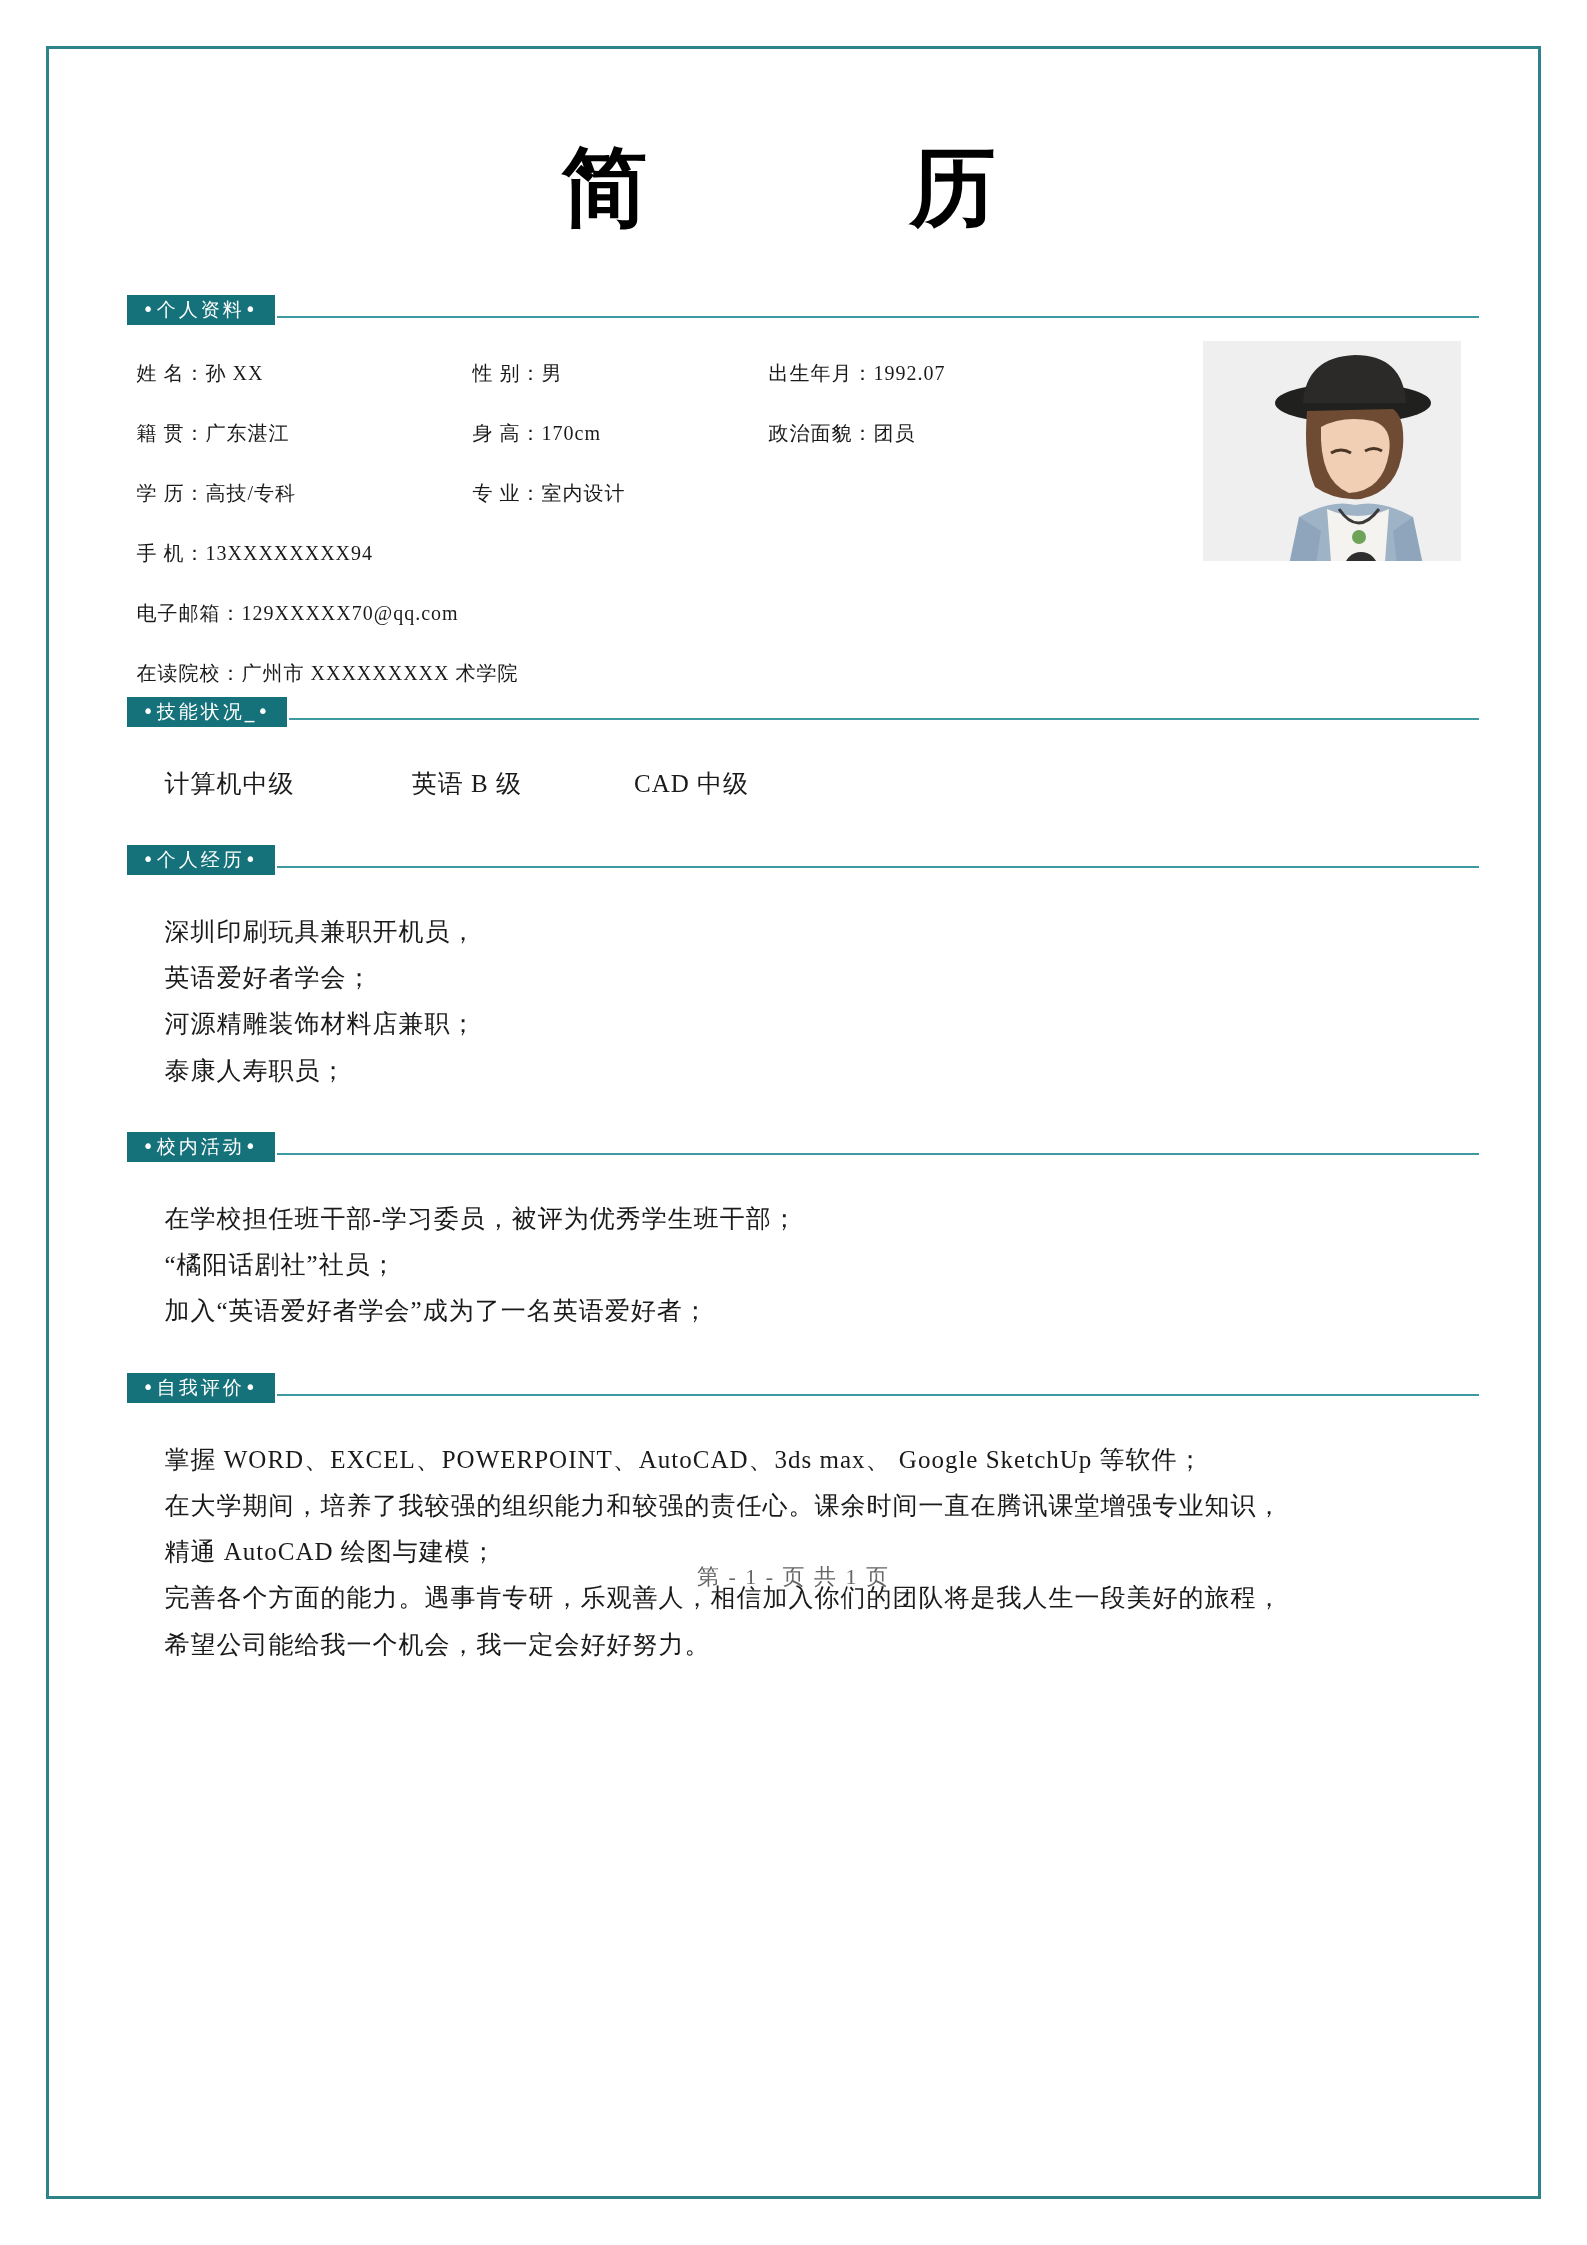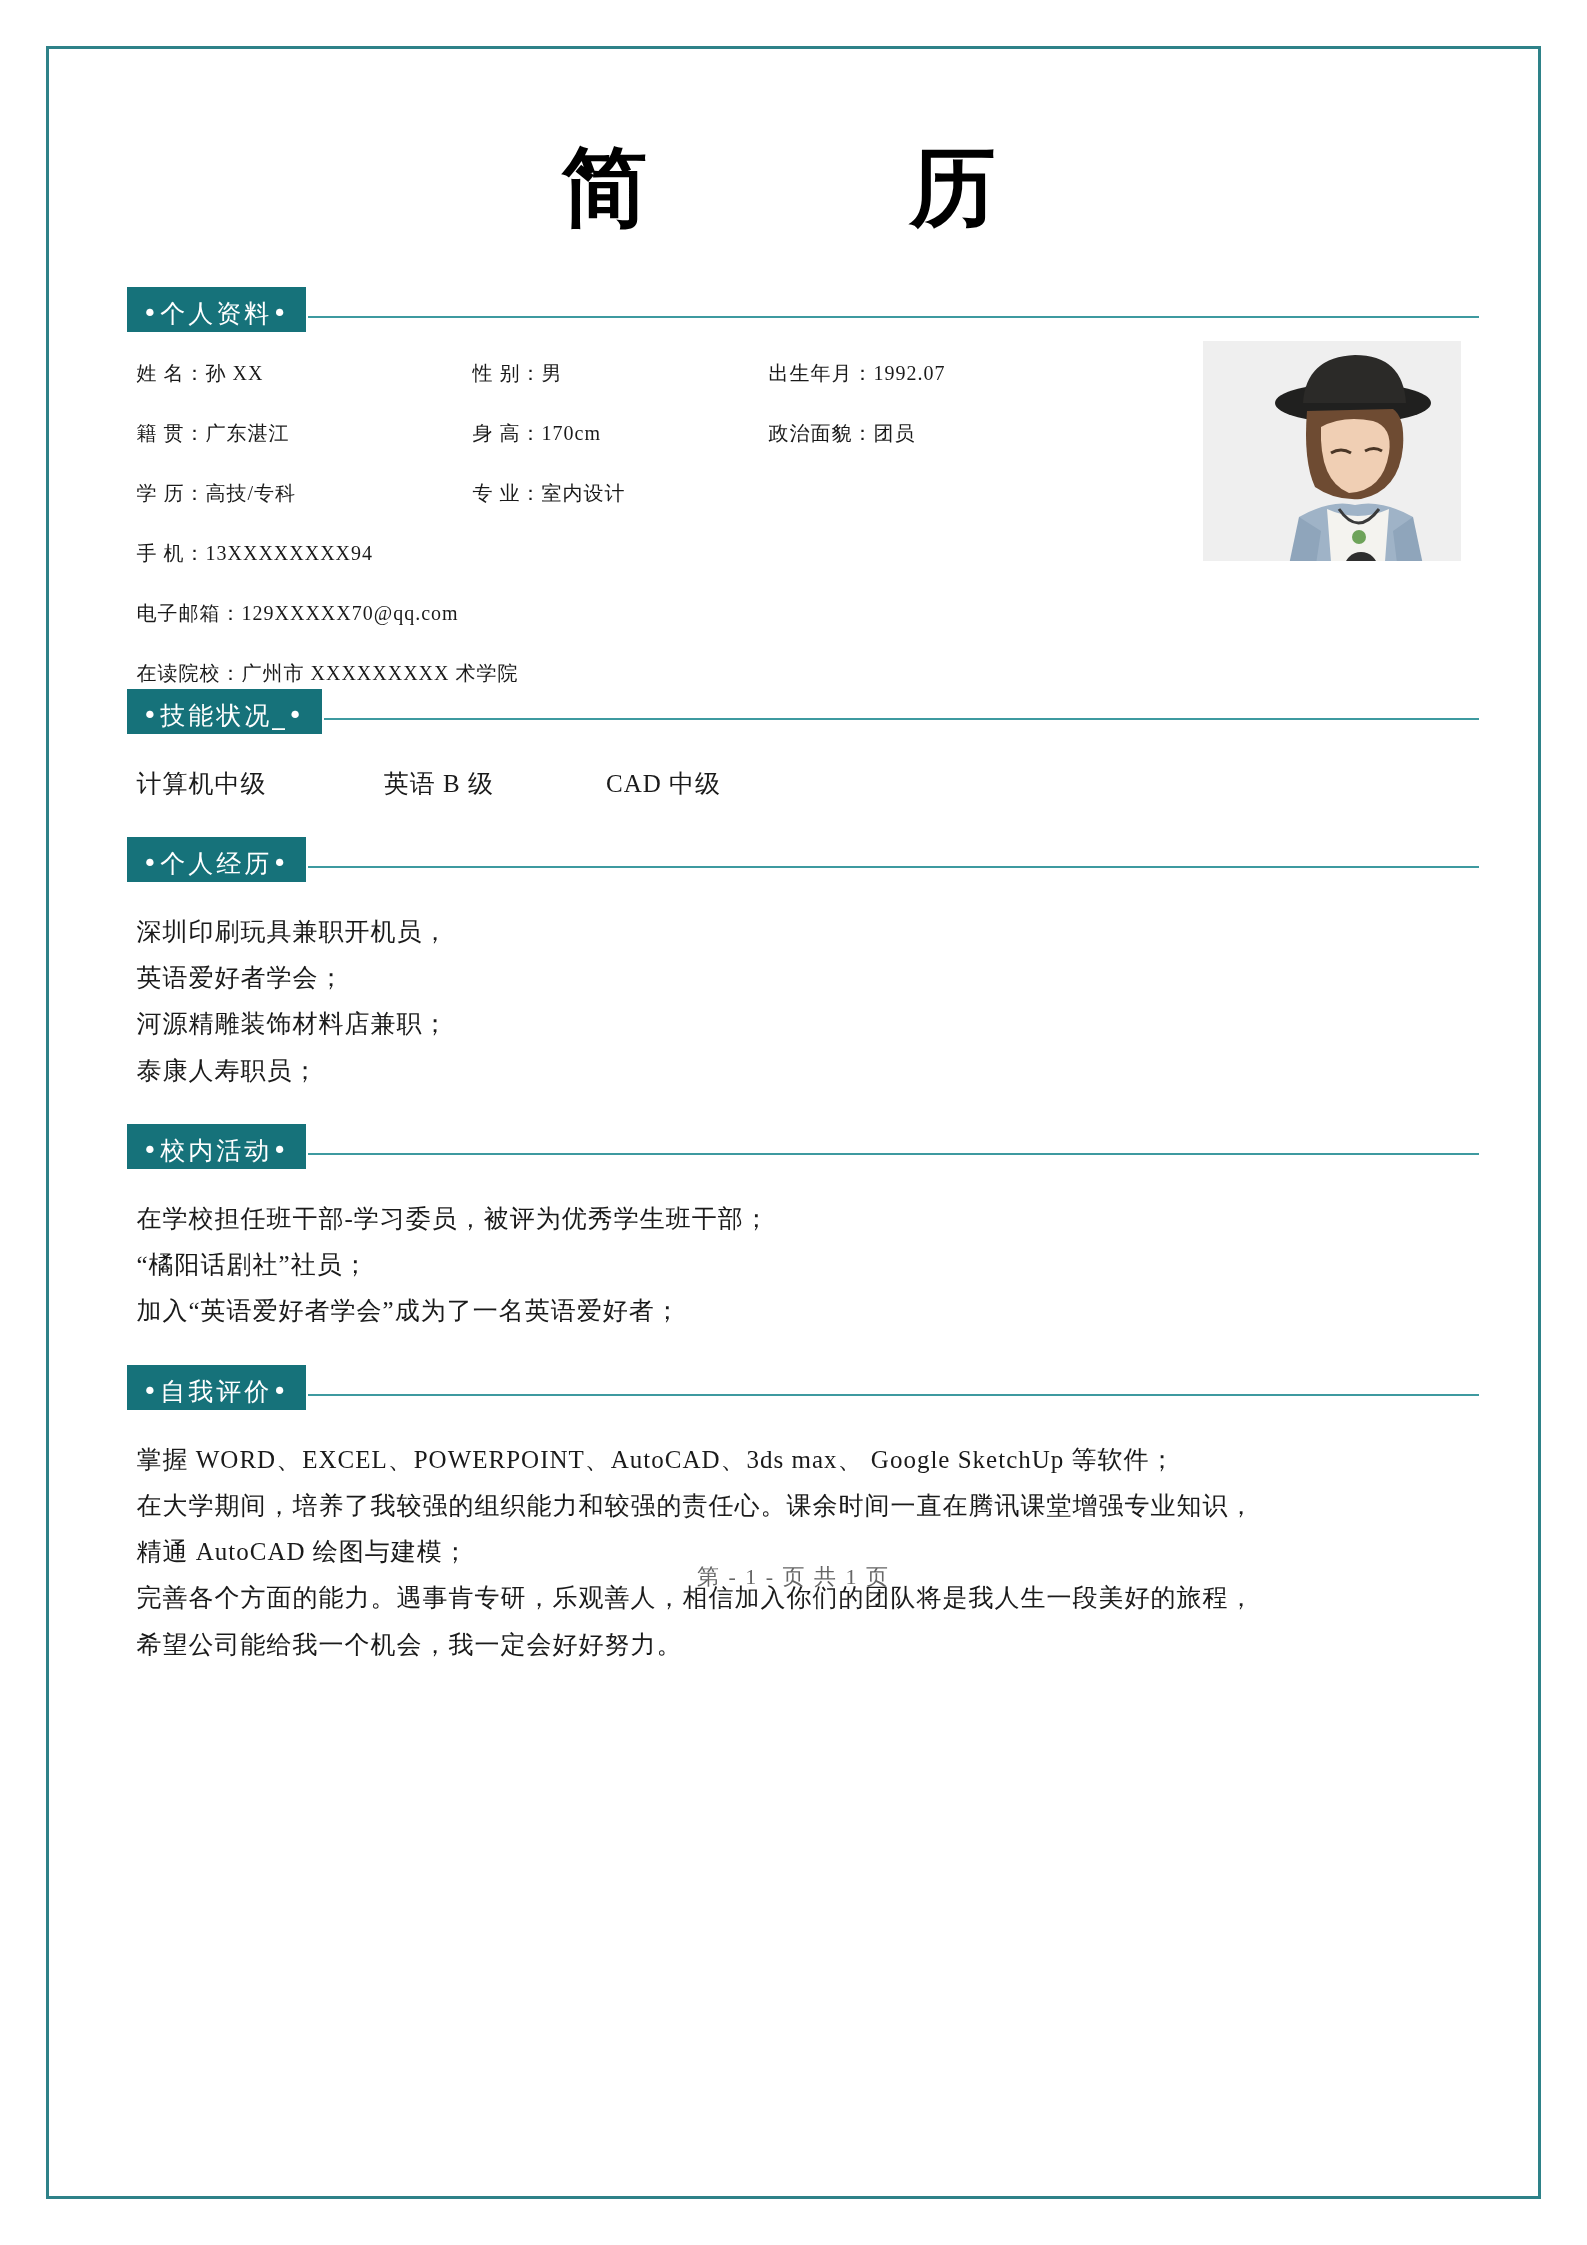--- a/index.html
+++ b/index.html
@@ -54,24 +54,24 @@
   .section-head {
     position: relative;
     height: 38px;
     margin: 0 0 6px 18px;
     display: flex;
     align-items: center;
   }
   .sec-tag {
     background: #16727a;
     color: #ffffff;
-    font-size: 25px;
+    font-size: 19px;
     font-family: "DejaVu Sans", sans-serif;
     letter-spacing: 3px;
-    padding: 14px 16px 6px 16px;
+    padding: 5px 16px 6px 16px;
     line-height: 1;
     white-space: nowrap;
   }
   .sec-rule {
     flex: 1;
     height: 0;
     border-bottom: 2px solid #3e9aa0;
     margin-left: 2px;
     margin-top: 14px;
   }
@@ -109,21 +109,21 @@
   }
   .photo svg { display: block; }
 
   
   .body-block {
     margin: 30px 0 34px 28px;
     font-size: 25px;
     line-height: 1.85;
     letter-spacing: 1px;
   }
-  .body-block .row { white-space: nowrap; }
+  .body-block .row { white-space: nowrap; margin-left: 28px; }
   .skills .row span { display: inline-block; }
   .sk1 { width: 240px; }
   .sk2 { width: 215px; }
 
   .eval .row { white-space: normal; }
 
   .footer {
     position: absolute;
     left: 0;
     right: 0;

